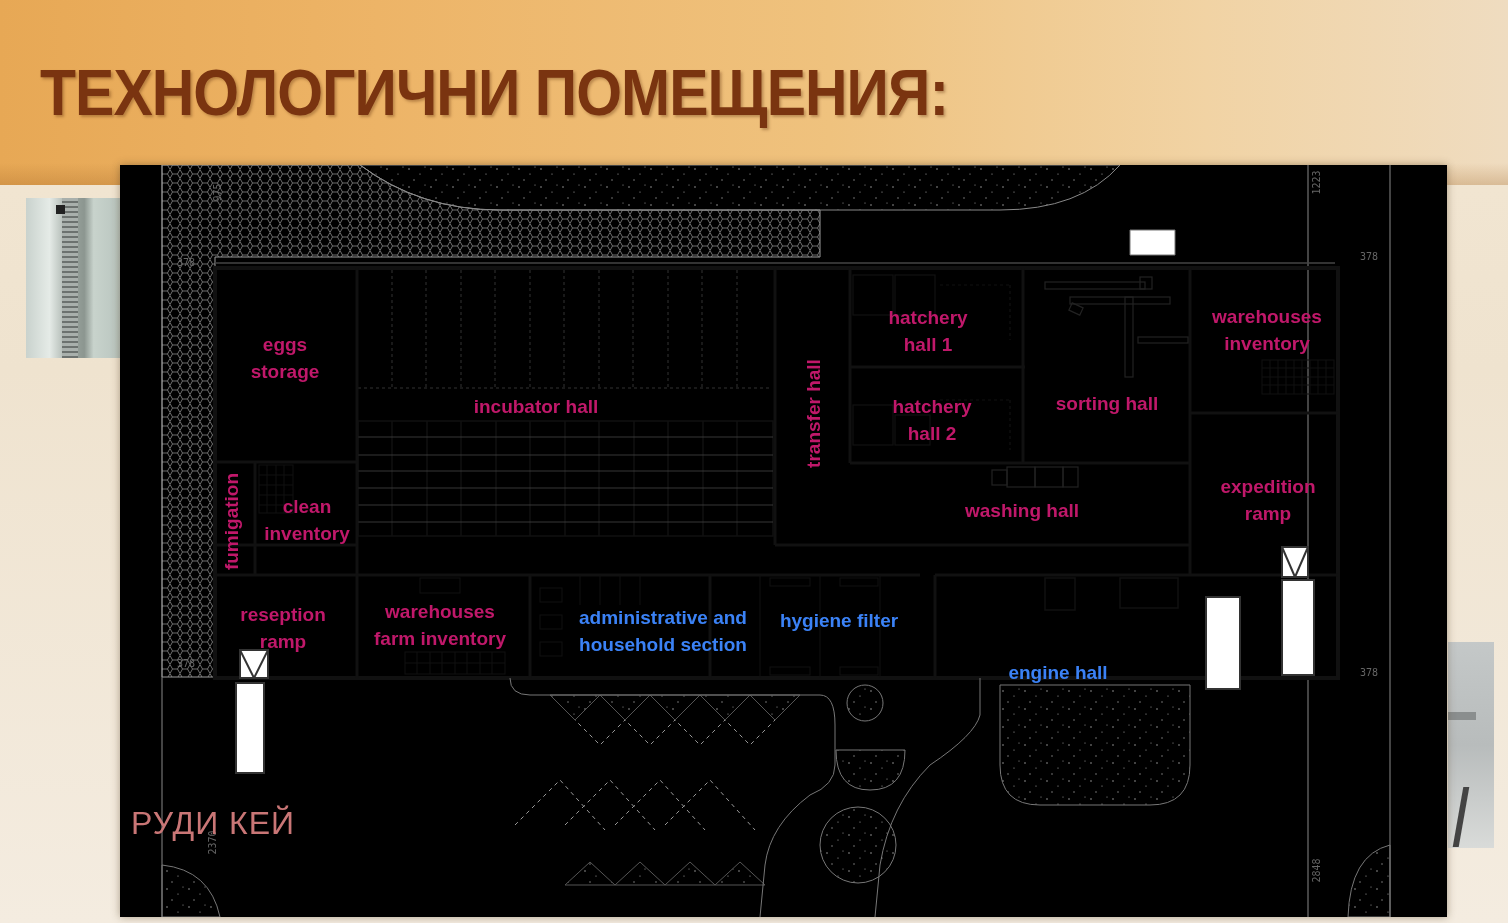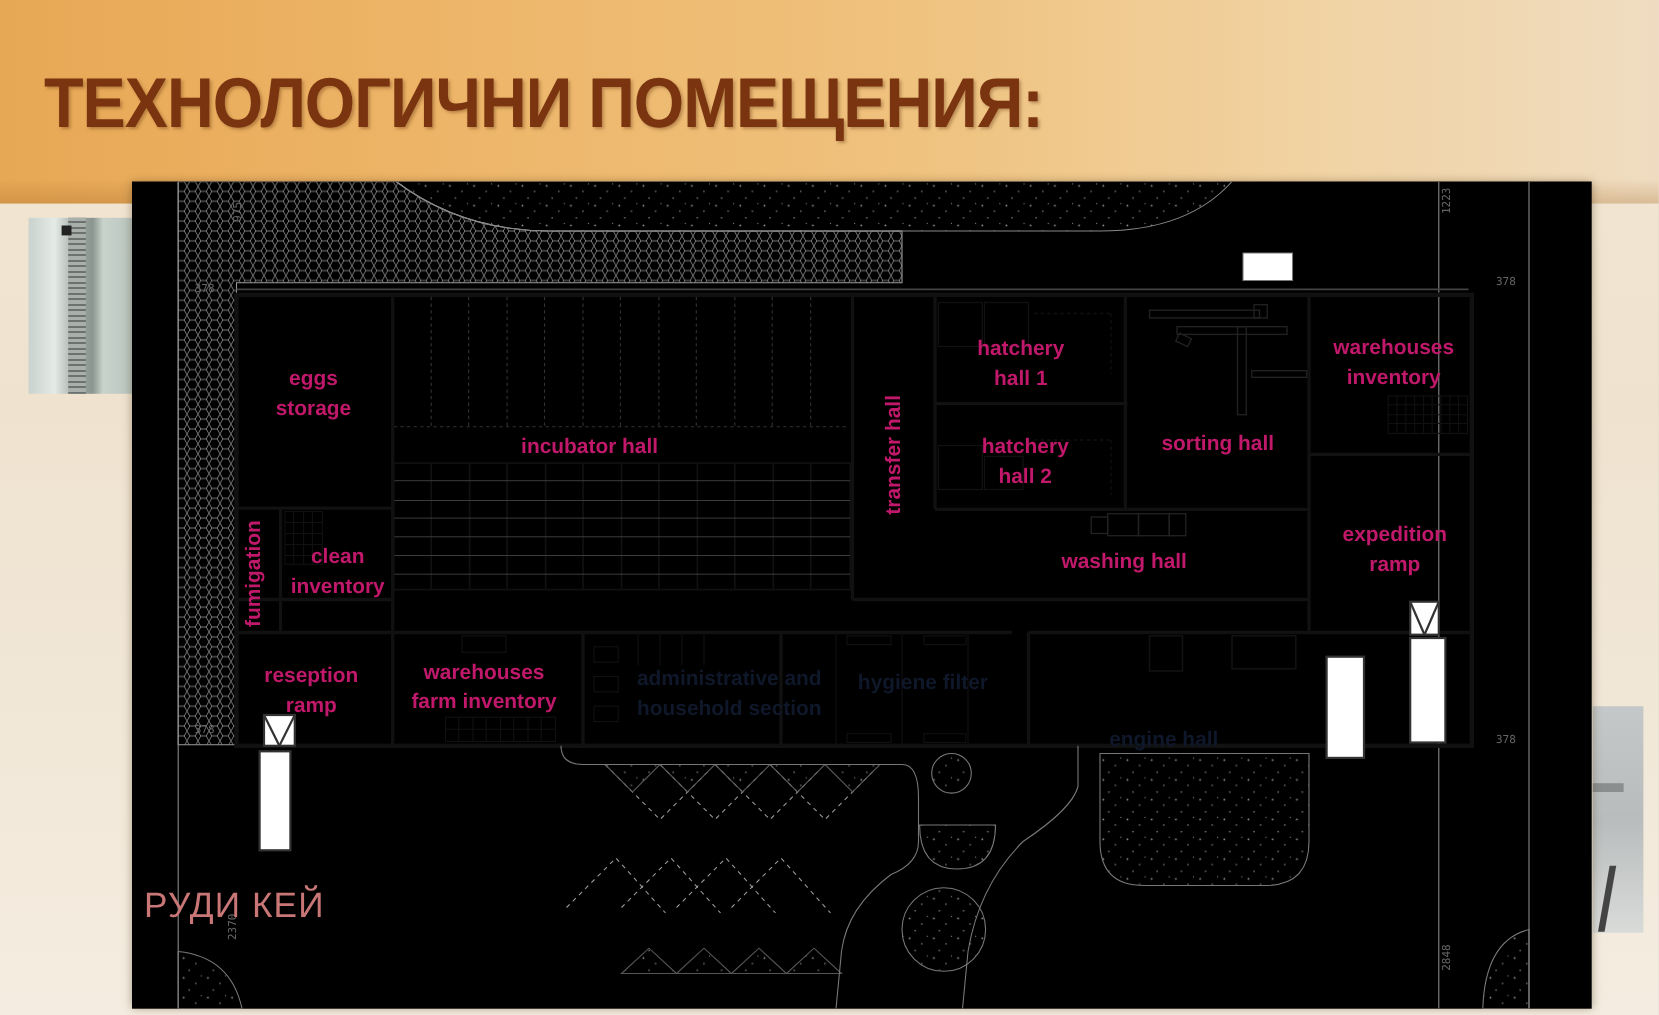--- a/index.html
+++ b/index.html
@@ -22,21 +22,21 @@
   .photo-right{position:absolute;left:1448px;top:642px;width:46px;height:206px;
     background:linear-gradient(180deg,#c4c8c8 0%,#b8bcbc 50%,#d9dbd9 100%);}
   .photo-right .bar{position:absolute;left:10px;top:145px;width:6px;height:60px;background:#444;transform:skewX(-10deg);}
   .photo-right .fix{position:absolute;left:0;top:70px;width:28px;height:8px;background:#8a8e8e;}
   .plan{position:absolute;left:120px;top:165px;width:1327px;height:752px;background:#000000;
     box-shadow:0 0 8px rgba(80,60,30,0.45);overflow:hidden;}
   .plan svg{position:absolute;left:0;top:0;}
   .lbl{position:absolute;font-family:"Liberation Sans",sans-serif;font-weight:bold;
     font-size:19px;line-height:27px;text-align:center;white-space:nowrap;}
   .mag{color:#c0186a;}
-  .blue{color:#0f172a;}
+  .blue{color:#3b82f6;}
   .vert{transform:rotate(-90deg);transform-origin:center center;}
   .dim{position:absolute;font-family:"DejaVu Sans Mono",monospace;font-size:10px;color:#666;}
   .watermark{position:absolute;left:131px;top:805px;font-family:"Liberation Sans",sans-serif;
     font-weight:normal;font-size:32px;color:#c97676;letter-spacing:1px;text-align:center;}
 </style>
 </head>
 <body>
 
 <div class="banner"></div>
 <div class="title">ТЕХНОЛОГИЧНИ ПОМЕЩЕНИЯ:</div>

